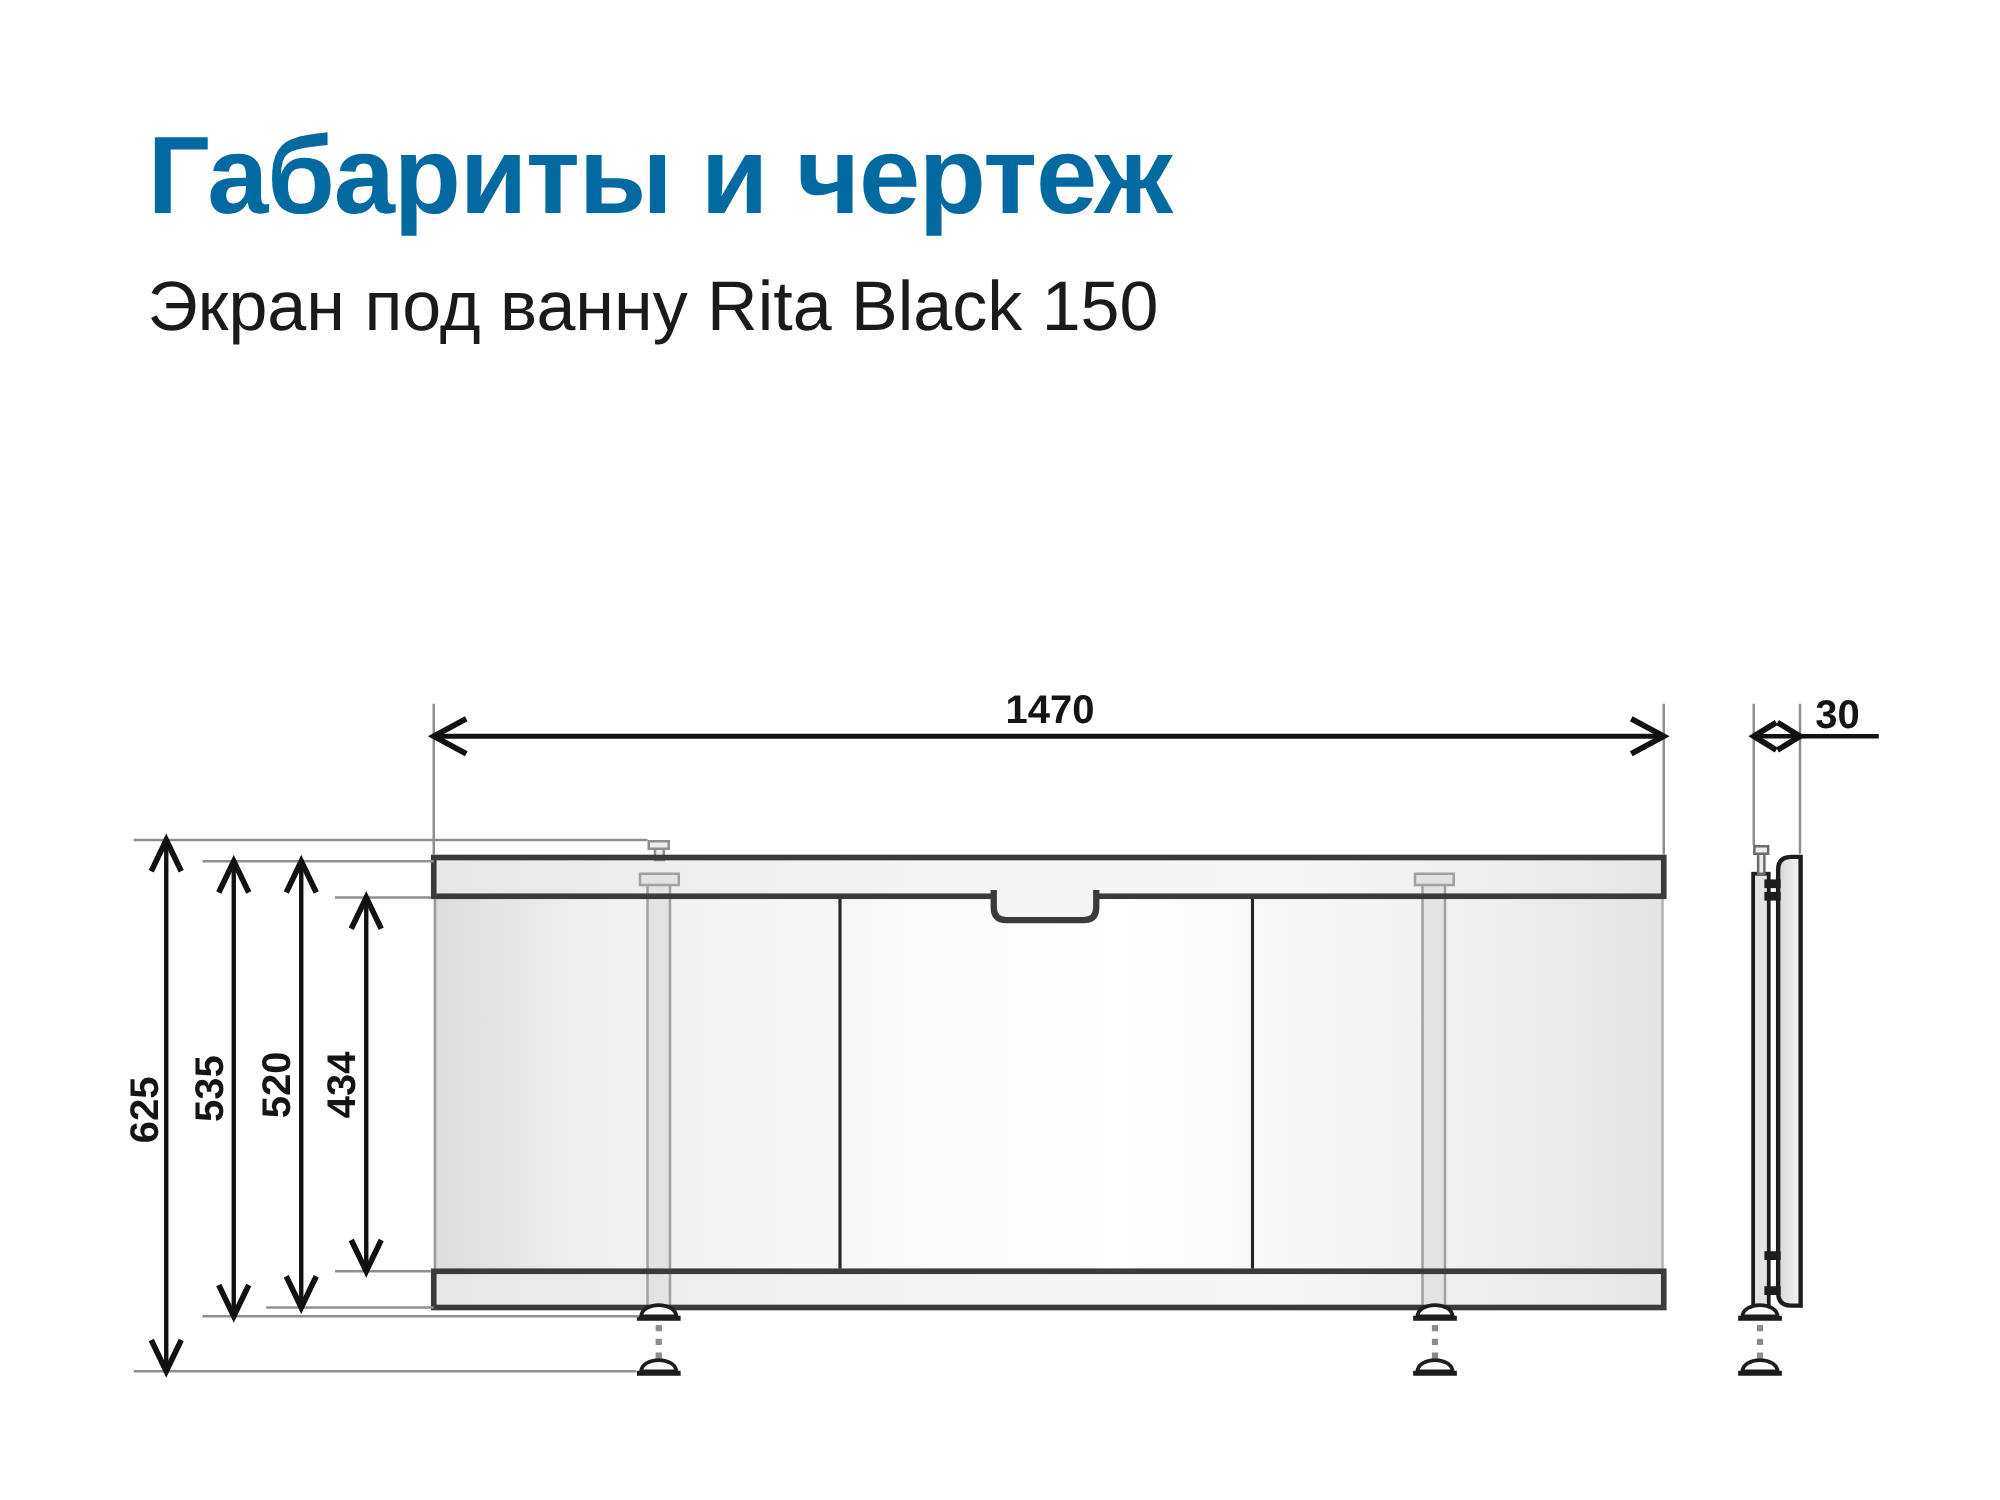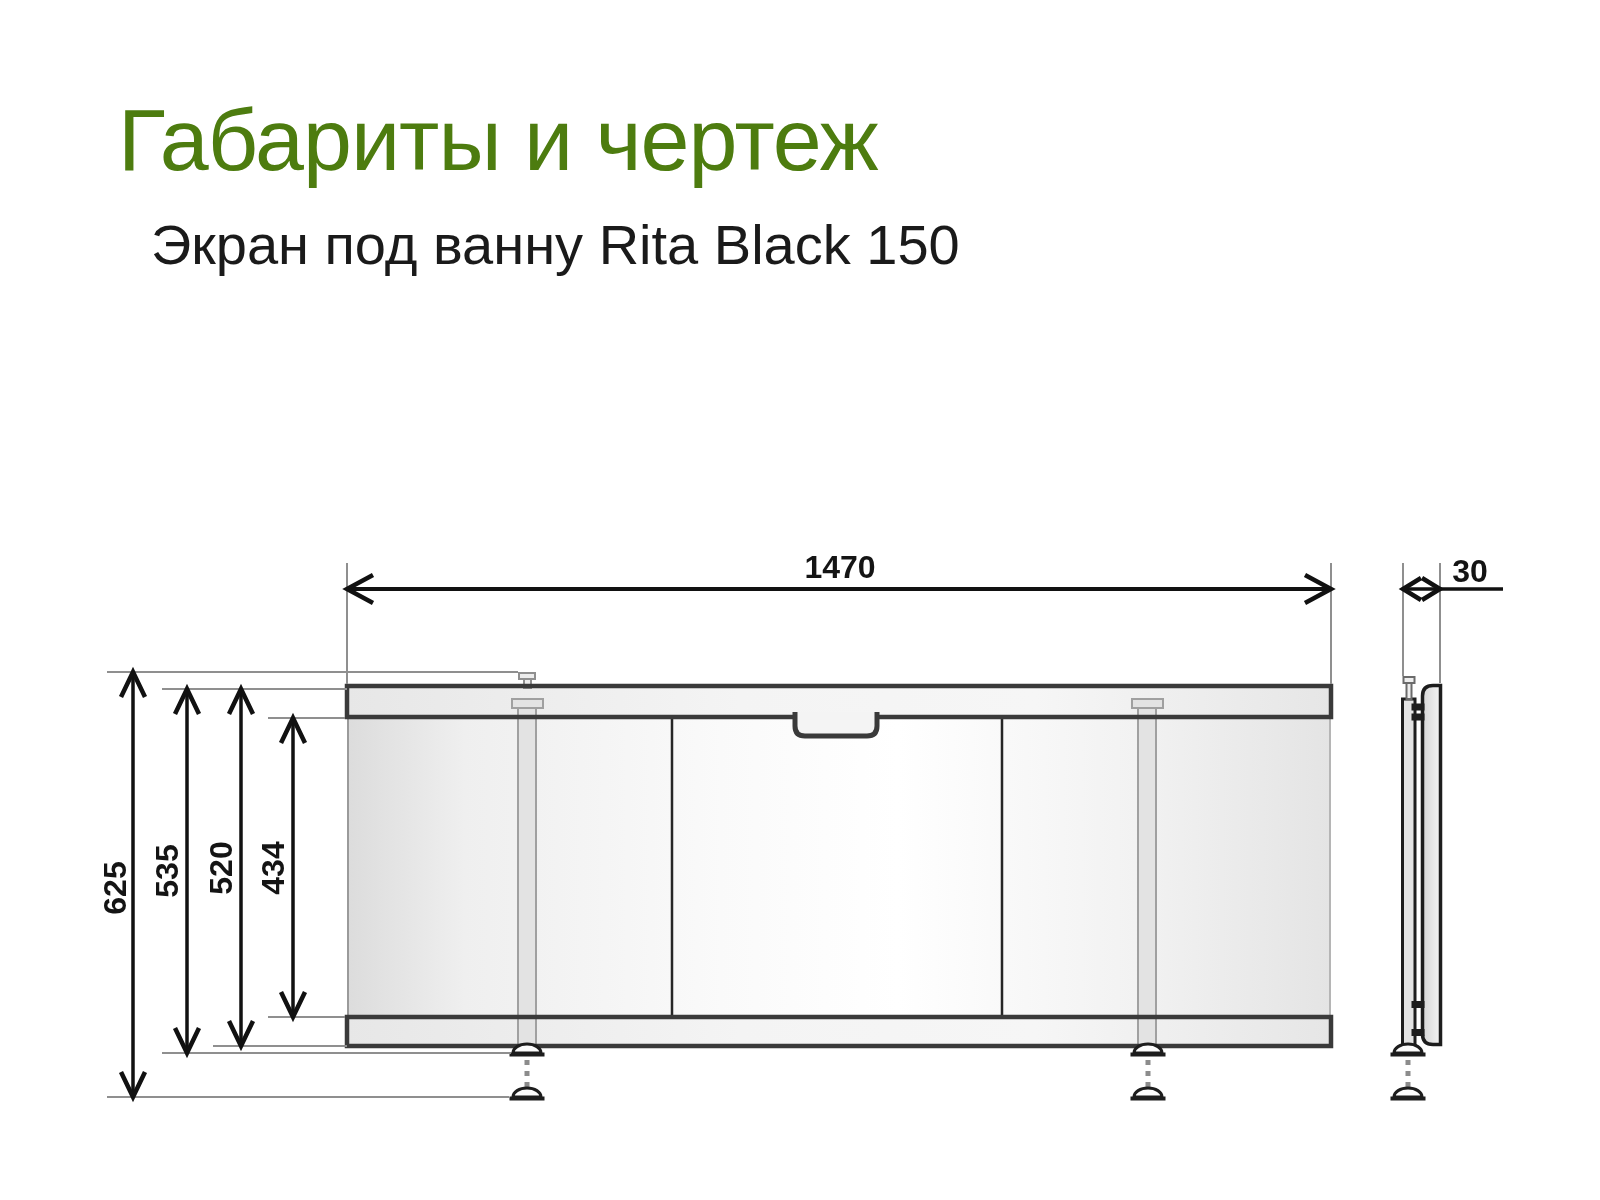--- a/index.html
+++ b/index.html
@@ -1,20 +1,20 @@
 <!DOCTYPE html>
 <html><head>
 <meta charset="utf-8">
 <style>
   html,body{margin:0;padding:0;background:#ffffff;}
   body{width:1600px;height:1200px;position:relative;overflow:hidden;
        font-family:"Liberation Sans",sans-serif;color:#141414;}
   .header{position:absolute;left:118px;top:96px;}
-  .title{font-size:88px;font-weight:400;line-height:1.0;letter-spacing:-1px;color:#4d7c0f;}
-  .subtitle{font-size:56px;font-weight:400;margin-top:28px;color:#1a1a1a;margin-left:33px;}
+  .title{font-size:88px;font-weight:700;line-height:1.0;letter-spacing:-1px;color:#0369a1;}
+  .subtitle{font-size:56px;font-weight:400;margin-top:28px;color:#1a1a1a;}
   svg{position:absolute;left:0;top:0;}
   .dimtext{font-family:"Liberation Sans",sans-serif;font-size:32px;font-weight:600;fill:#141414;}
 </style>
 </head>
 <body>
 
 <div class="header">
   <div class="title">Габариты и чертеж</div>
   <div class="subtitle">Экран под ванну Rita Black 150</div>
 </div>

